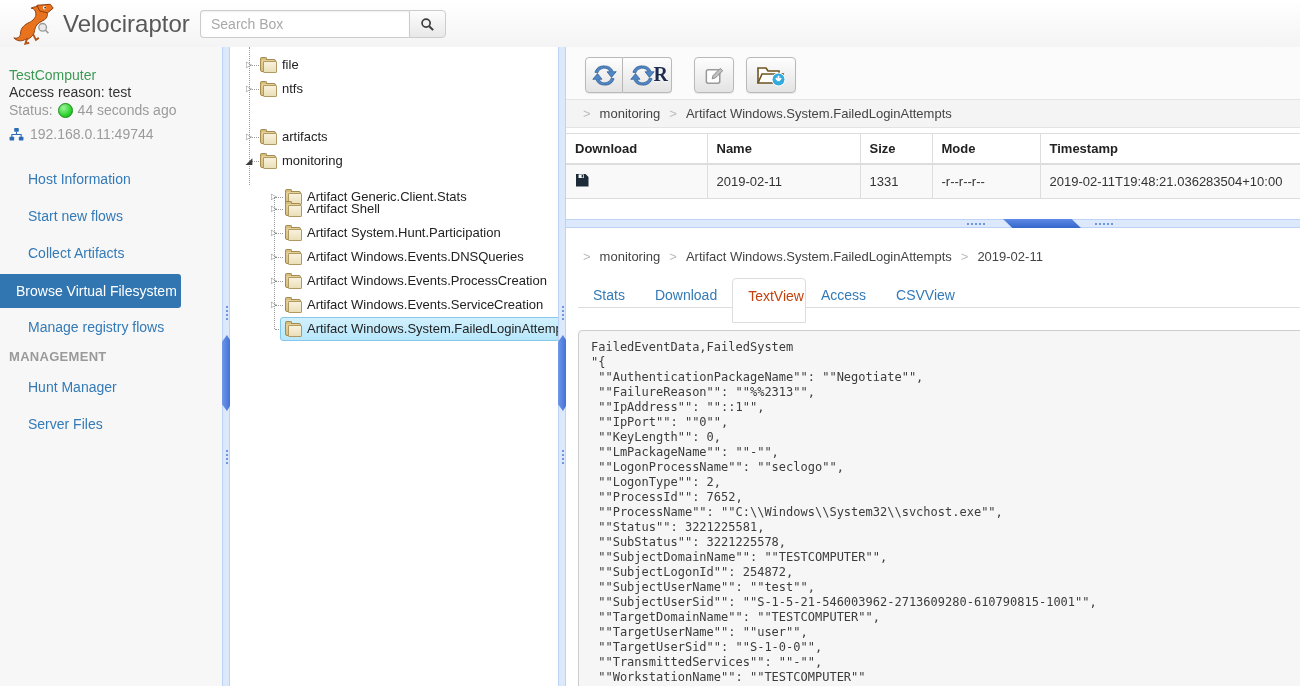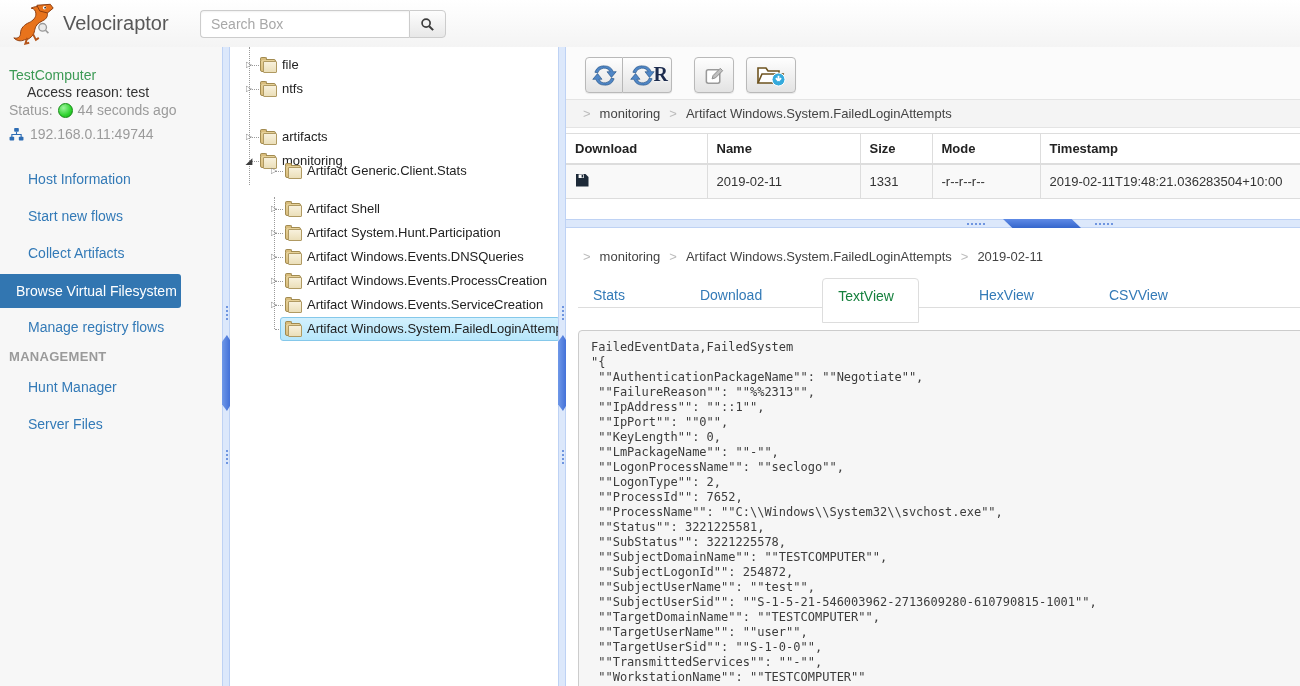--- a/index.html
+++ b/index.html
@@ -4,35 +4,35 @@
 <style>
   html,body{margin:0;padding:0;background:#fff;}
   #stage{position:relative;width:1300px;height:686px;overflow:hidden;
          font-family:"Liberation Sans",sans-serif;color:#333;background:#fff;}
 
   
   .navbar{position:absolute;left:0;top:0;width:1300px;height:47px;
           background:linear-gradient(#ffffff,#f4f4f4);border-bottom:1px solid #e2e2e2;}
   .logo{position:absolute;left:10px;top:1px;width:48px;height:45px;}
   .brand{position:absolute;left:63px;top:0;height:47px;line-height:47px;
-         font-size:20px;color:#585858;}
+         font-size:24px;color:#585858;}
   .searchwrap{position:absolute;left:200px;top:10px;height:28px;}
   .searchinput{position:absolute;left:0;top:0;width:188px;height:26px;border:1px solid #ccc;
          border-right:none;border-radius:4px 0 0 4px;padding:0 10px;font-size:14px;color:#333;
          font-family:"Liberation Sans",sans-serif;outline:none;
          box-shadow:inset 0 1px 2px rgba(0,0,0,.06);}
   .searchinput::placeholder{color:#a8a8a8;}
   .searchbtn{position:absolute;left:209px;top:0;width:37px;height:28px;border:1px solid #ccc;
          border-radius:0 4px 4px 0;background:linear-gradient(#fdfdfd,#e8e8e8);cursor:pointer;
          display:flex;align-items:center;justify-content:center;padding:0;}
 
   
   .sidebar{position:absolute;left:0;top:47px;width:222px;height:639px;background:#f7f7f7;}
   .hostname{position:absolute;left:9px;top:20px;font-size:14px;color:#3c9a55;}
-  .accessreason{position:absolute;left:9px;top:37px;font-size:14px;color:#333;margin-left:18px;}
+  .accessreason{position:absolute;left:9px;top:37px;font-size:14px;color:#333;}
   .statusrow{position:absolute;left:9px;top:55px;font-size:14px;color:#9b9b9b;display:flex;align-items:center;gap:5px;}
   .statusdot{width:13px;height:13px;border-radius:50%;border:1px solid #128a12;
              background:radial-gradient(circle at 35% 30%, #9cf59c, #2fd32f 60%, #1aa81a);}
   .iprow{position:absolute;left:9px;top:79px;font-size:14px;color:#9b9b9b;display:flex;align-items:center;gap:6px;}
   .navlink{position:absolute;left:0;width:222px;font-size:14px;color:#337ab7;cursor:pointer;padding-left:28px;box-sizing:border-box;}
   .navactive{position:absolute;left:0;width:181px;height:34px;background:#3276b1;border-radius:0 3px 3px 0;
              color:#fff;font-size:14px;line-height:34px;padding-left:16px;box-sizing:border-box;cursor:pointer;}
   .sectionhdr{position:absolute;left:9px;font-size:13px;font-weight:bold;color:#9a9a9a;letter-spacing:.3px;}
 
   
@@ -96,24 +96,24 @@
              padding:7px 9px;background:#fff;color:#222;}
   .ftable td{border:1px solid #ddd;padding:8px 9px;background:#f9f9f9;color:#333;}
   .ftable th:first-child,.ftable td:first-child{border-left:none;}
   .ftable th:last-child,.ftable td:last-child{border-right:none;}
   .c-dl{width:141px;} .c-name{width:153px;} .c-size{width:72px;} .c-mode{width:108px;}
 
   
   .crumb2{position:absolute;left:0;top:196px;width:734px;height:26px;display:flex;align-items:center;font-size:13px;background:#fff;}
   .crumb2 .bsep:first-child{margin-left:17px;}
   .tabsline{position:absolute;left:12px;top:260px;width:722px;border-bottom:1px solid #ddd;}
-  .tabs{position:absolute;left:12px;top:231px;height:44px;display:flex;align-items:flex-start;gap:45px;}
+  .tabs{position:absolute;left:12px;top:231px;height:44px;display:flex;align-items:flex-start;}
   .tab{padding:9px 15px;font-size:14px;color:#337ab7;cursor:pointer;white-space:nowrap;}
-  .tab.active{color:#15803d;background:#fff;border:1px solid #ddd;border-radius:4px 4px 0 0;
-              padding:9px 24px 18px 15px;position:relative;z-index:2;cursor:default;}
+  .tab.active{color:#c2410c;background:#fff;border:1px solid #ddd;border-radius:4px 4px 0 0;
+              padding:9px 1px 18px 15px;position:relative;z-index:2;cursor:default;}
 
   .preview{position:absolute;left:12px;top:283px;width:730px;height:410px;background:#f6f6f6;
            border:1px solid #ccc;border-radius:4px;box-sizing:border-box;padding:9px 12px;
            font-family:"DejaVu Sans Mono","Liberation Mono",monospace;font-size:12px;line-height:15px;
            color:#3c3c3c;white-space:pre;overflow:hidden;margin:0;}
 </style>
 </head>
 <body>
 
 <div id="stage">
@@ -191,21 +191,21 @@
     <div class="trow d0" style="top:78px">
       <span class="twisty collapsed"></span>
       <span class="folder"></span>
       <span class="tlabel">artifacts</span>
     </div>
     <div class="trow d0" style="top:102px">
       <span class="twisty expanded"></span>
       <span class="folder"></span>
       <span class="tlabel">monitoring</span>
     </div>
-    <div class="trow d1" style="top:112px">
+    <div class="trow d1" style="top:138px">
       <span class="twisty collapsed"></span>
       <span class="folder"></span>
       <span class="tlabel">Artifact Generic.Client.Stats</span>
     </div>
     <div class="trow d1" style="top:150px">
       <span class="twisty collapsed"></span>
       <span class="folder"></span>
       <span class="tlabel">Artifact Shell</span>
     </div>
     <div class="trow d1" style="top:174px">
@@ -321,21 +321,21 @@
       <span class="crumb">Artifact Windows.System.FailedLoginAttempts</span>
       <span class="bsep">&gt;</span>
       <span class="crumb">2019-02-11</span>
     </div>
 
     <div class="tabsline"></div>
     <div class="tabs">
       <div class="tab">Stats</div>
       <div class="tab">Download</div>
       <div class="tab active">TextView</div>
-      <div class="tab">HexView</div>
+      <div class="tab">Access</div>
       <div class="tab">CSVView</div>
     </div>
 
     <pre class="preview">FailedEventData,FailedSystem
 "{
  ""AuthenticationPackageName"": ""Negotiate"",
  ""FailureReason"": ""%%2313"",
  ""IpAddress"": ""::1"",
  ""IpPort"": ""0"",
  ""KeyLength"": 0,

